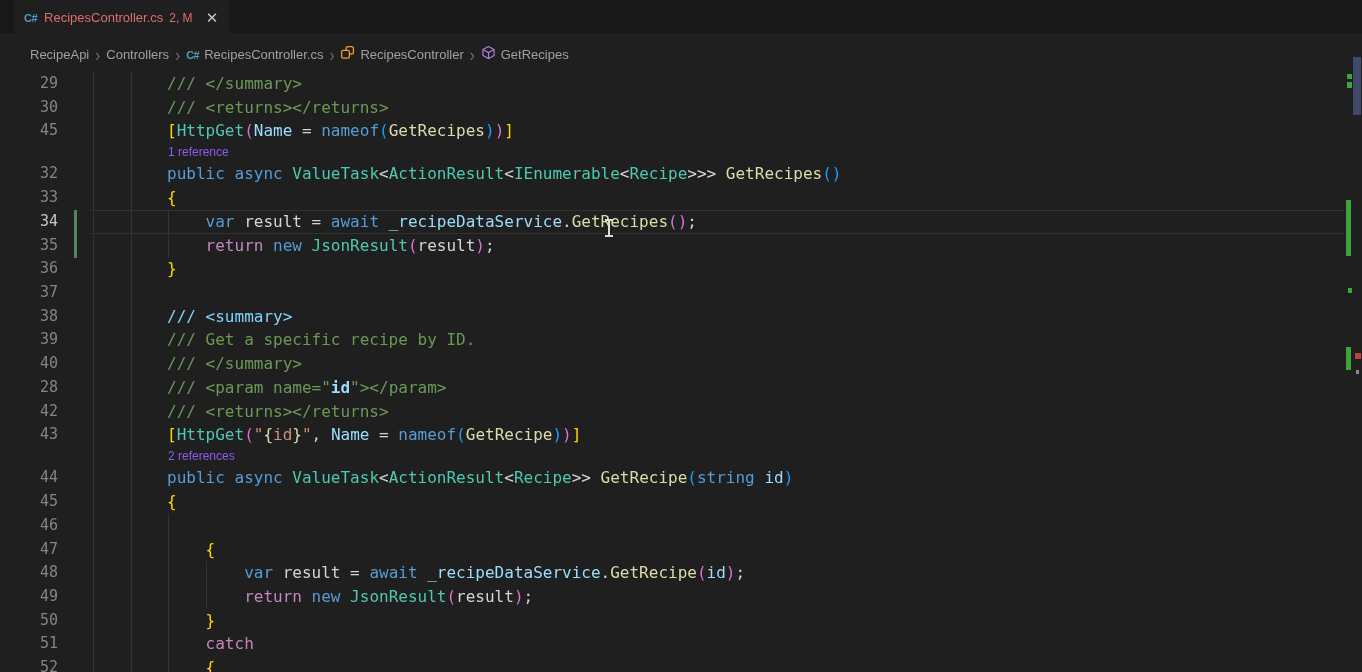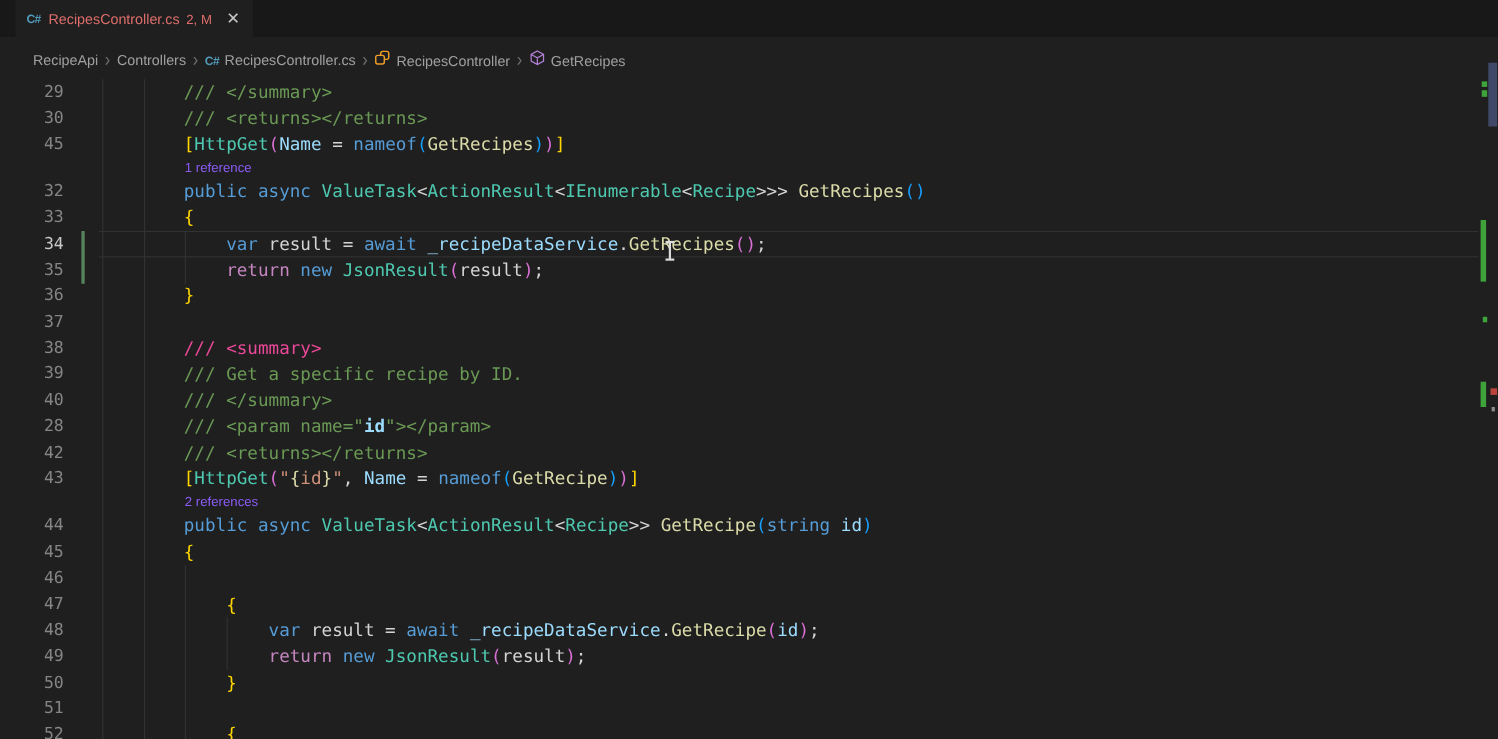--- a/index.html
+++ b/index.html
@@ -10,21 +10,21 @@
           box-shadow:inset 0 -1px 0 #262626;display:flex;}
   .tab{margin-left:14px;height:35px;background:#1f1f1f;display:flex;align-items:center;
        padding:0 12px 0 10px;gap:7px;cursor:pointer;}
   .tab-label{font-size:13px;color:#dd6e6b;}
   .tab-badge{font-size:12px;color:#dd6e6b;margin-left:-1px;}
   .tab-close{color:#c5c5c5;font-size:15px;margin-left:6px;line-height:1;}
   .cs-ico{color:#519aba;font-weight:bold;font-size:11px;letter-spacing:-0.5px;}
   
   .breadcrumbs{position:absolute;top:36px;left:0;width:100%;height:36px;display:flex;
                align-items:center;padding-left:30px;font-size:13px;color:#a0a0a0;}
-  .crumb{display:flex;align-items:flex-end;gap:5px;cursor:pointer;}
+  .crumb{display:flex;align-items:center;gap:5px;cursor:pointer;}
   .crumb-sep{color:#6e6e6e;font-size:15px;margin:0 6px;transform:scaleY(1.2);}
   .crumb svg,.crumb .cs-ico{flex:none;}
   
   .code-area{position:absolute;top:72px;left:0;width:1344px;}
   .row{display:flex;height:23.72px;line-height:23.72px;position:relative;
        font-family:"DejaVu Sans Mono",monospace;font-size:16px;}
   .ln{flex:none;width:58px;text-align:right;color:#858585;font-size:15px;}
   .ln.cur{color:#c8c8c8;}
   .code{white-space:pre;padding-left:32px;}
   .lens-row{height:19.3px;line-height:19.3px;padding-left:168px;font-size:12px;color:#8b5cf6;
@@ -118,21 +118,21 @@
       <div class="row">
         <span class="ln">36</span>
         <span class="code"><span style="color: rgb(212, 212, 212);">        </span><span style="color: rgb(255, 215, 0);">}</span></span>
       </div>
       <div class="row">
         <span class="ln">37</span>
         <span class="code"></span>
       </div>
       <div class="row">
         <span class="ln">38</span>
-        <span class="code"><span style="color: #ec4899;">        /// &lt;summary&gt;</span></span>
+        <span class="code"><span style="color: #7dd3fc;">        /// &lt;summary&gt;</span></span>
       </div>
       <div class="row">
         <span class="ln">39</span>
         <span class="code"><span style="color: rgb(106, 153, 85);">        /// Get a specific recipe by ID.</span></span>
       </div>
       <div class="row">
         <span class="ln">40</span>
         <span class="code"><span style="color: rgb(106, 153, 85);">        /// &lt;/summary&gt;</span></span>
       </div>
       <div class="row">
@@ -170,20 +170,21 @@
       <div class="row">
         <span class="ln">49</span>
         <span class="code"><span style="color: rgb(212, 212, 212);">                </span><span style="color: rgb(197, 134, 192);">return</span><span style="color: rgb(212, 212, 212);"> </span><span style="color: rgb(86, 156, 214);">new</span><span style="color: rgb(212, 212, 212);"> </span><span style="color: rgb(78, 201, 176);">JsonResult</span><span style="color: rgb(218, 112, 214);">(</span><span style="color: rgb(212, 212, 212);">result</span><span style="color: rgb(218, 112, 214);">)</span><span style="color: rgb(212, 212, 212);">;</span></span>
       </div>
       <div class="row">
         <span class="ln">50</span>
         <span class="code"><span style="color: rgb(212, 212, 212);">            </span><span style="color: rgb(255, 215, 0);">}</span></span>
       </div>
       <div class="row">
         <span class="ln">51</span>
+        <span class="code"><span style="color: rgb(212, 212, 212);">            </span><span style="color: rgb(197, 134, 192);">catch</span></span>
       </div>
       <div class="row">
         <span class="ln">52</span>
         <span class="code"><span style="color: rgb(212, 212, 212);">            </span><span style="color: rgb(255, 215, 0);">{</span></span>
       </div>
     </div>
 
 <div class="deco" style="left: 93px; top: 72px; width: 1px; height: 600px; background: rgb(51, 51, 51);"></div>
     <div class="deco" style="left: 130.5px; top: 72px; width: 1px; height: 600px; background: rgb(51, 51, 51);"></div>
     <div class="deco" style="left: 168px; top: 210px; width: 1px; height: 48px; background: rgb(51, 51, 51);"></div>

